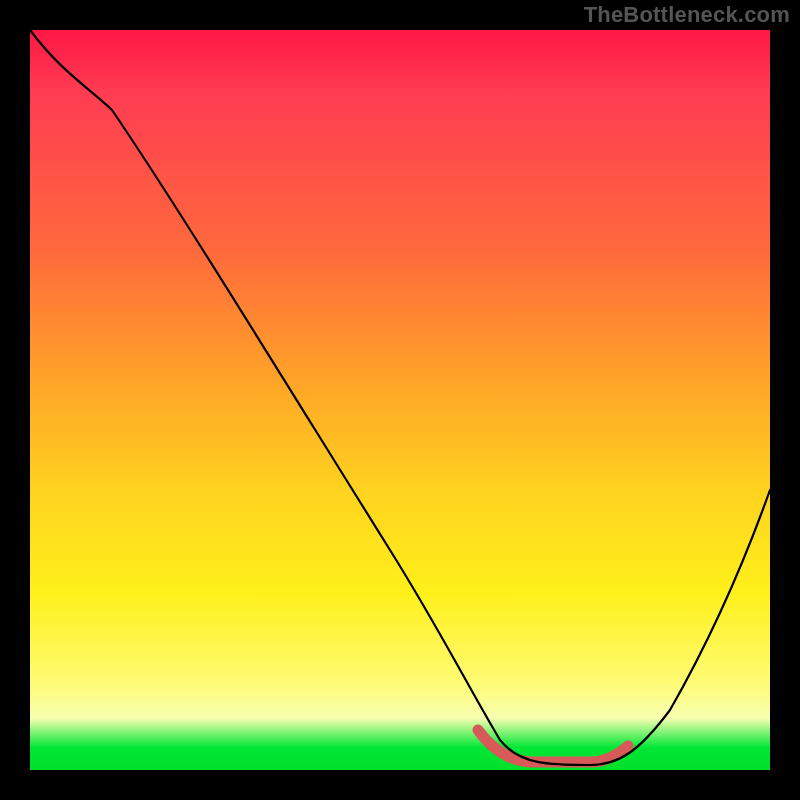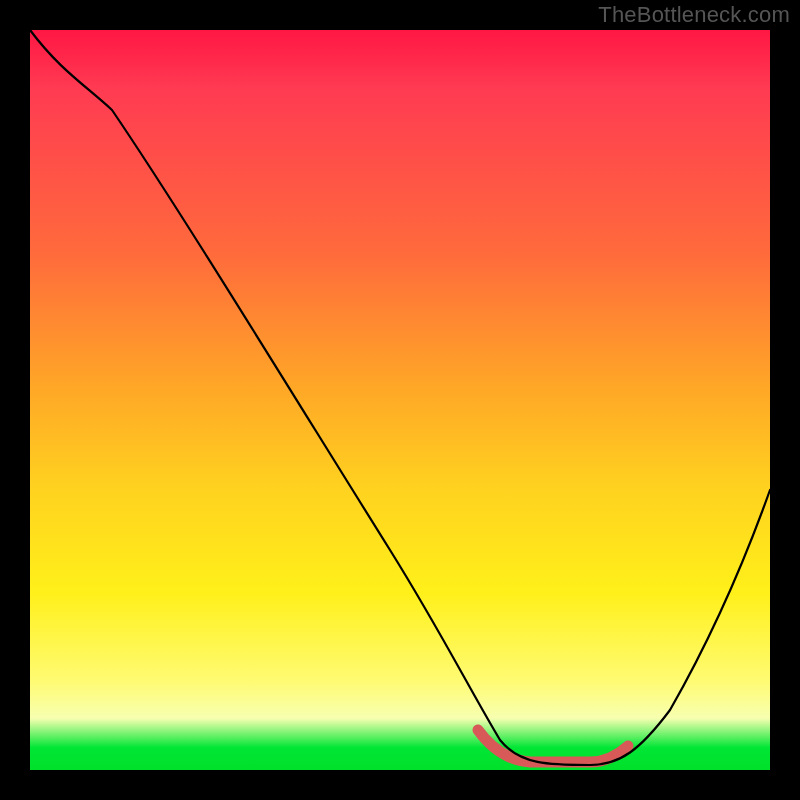--- a/index.html
+++ b/index.html
@@ -16,21 +16,21 @@
     width: 800px;
     height: 800px;
     background: #000;
   }
   .watermark {
     position: absolute;
     top: 2px;
     right: 10px;
     color: #555;
     font-size: 22px;
-    font-weight: 400;
+    font-weight: 700;
     letter-spacing: 0.2px;
     z-index: 5;
   }
   .plot-area {
     position: absolute;
     left: 30px;
     top: 30px;
     width: 740px;
     height: 740px;
     

